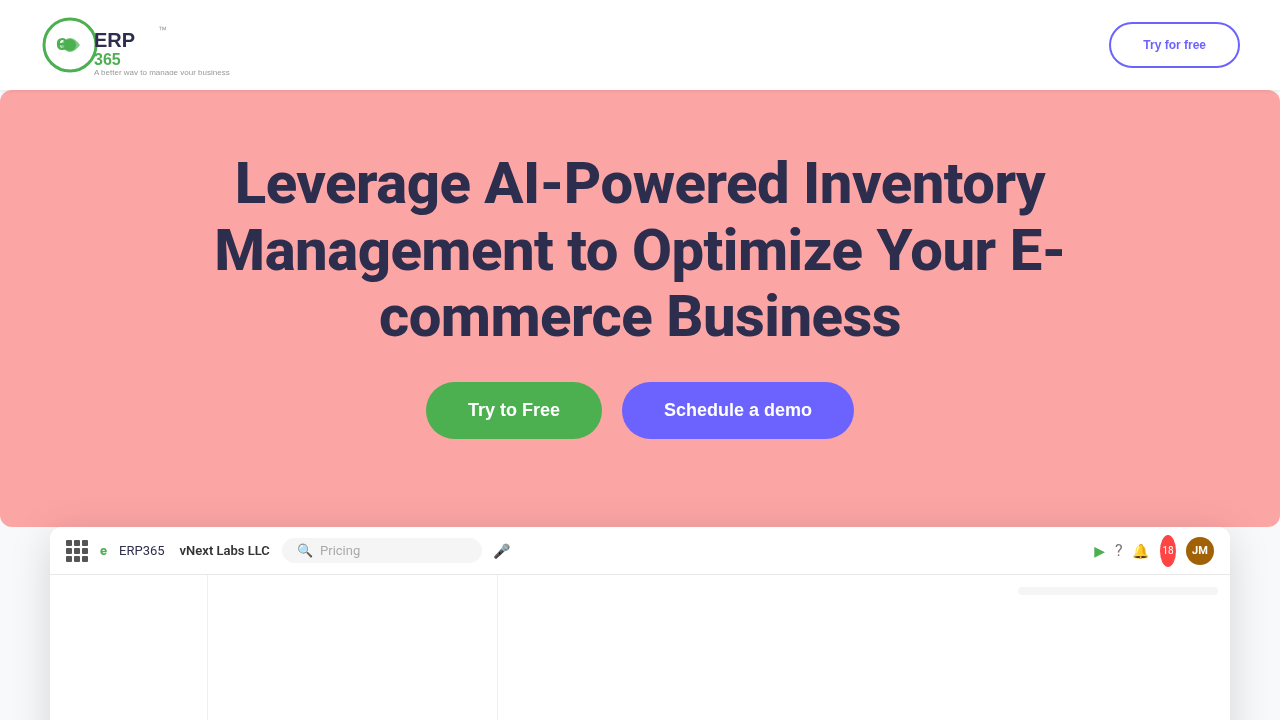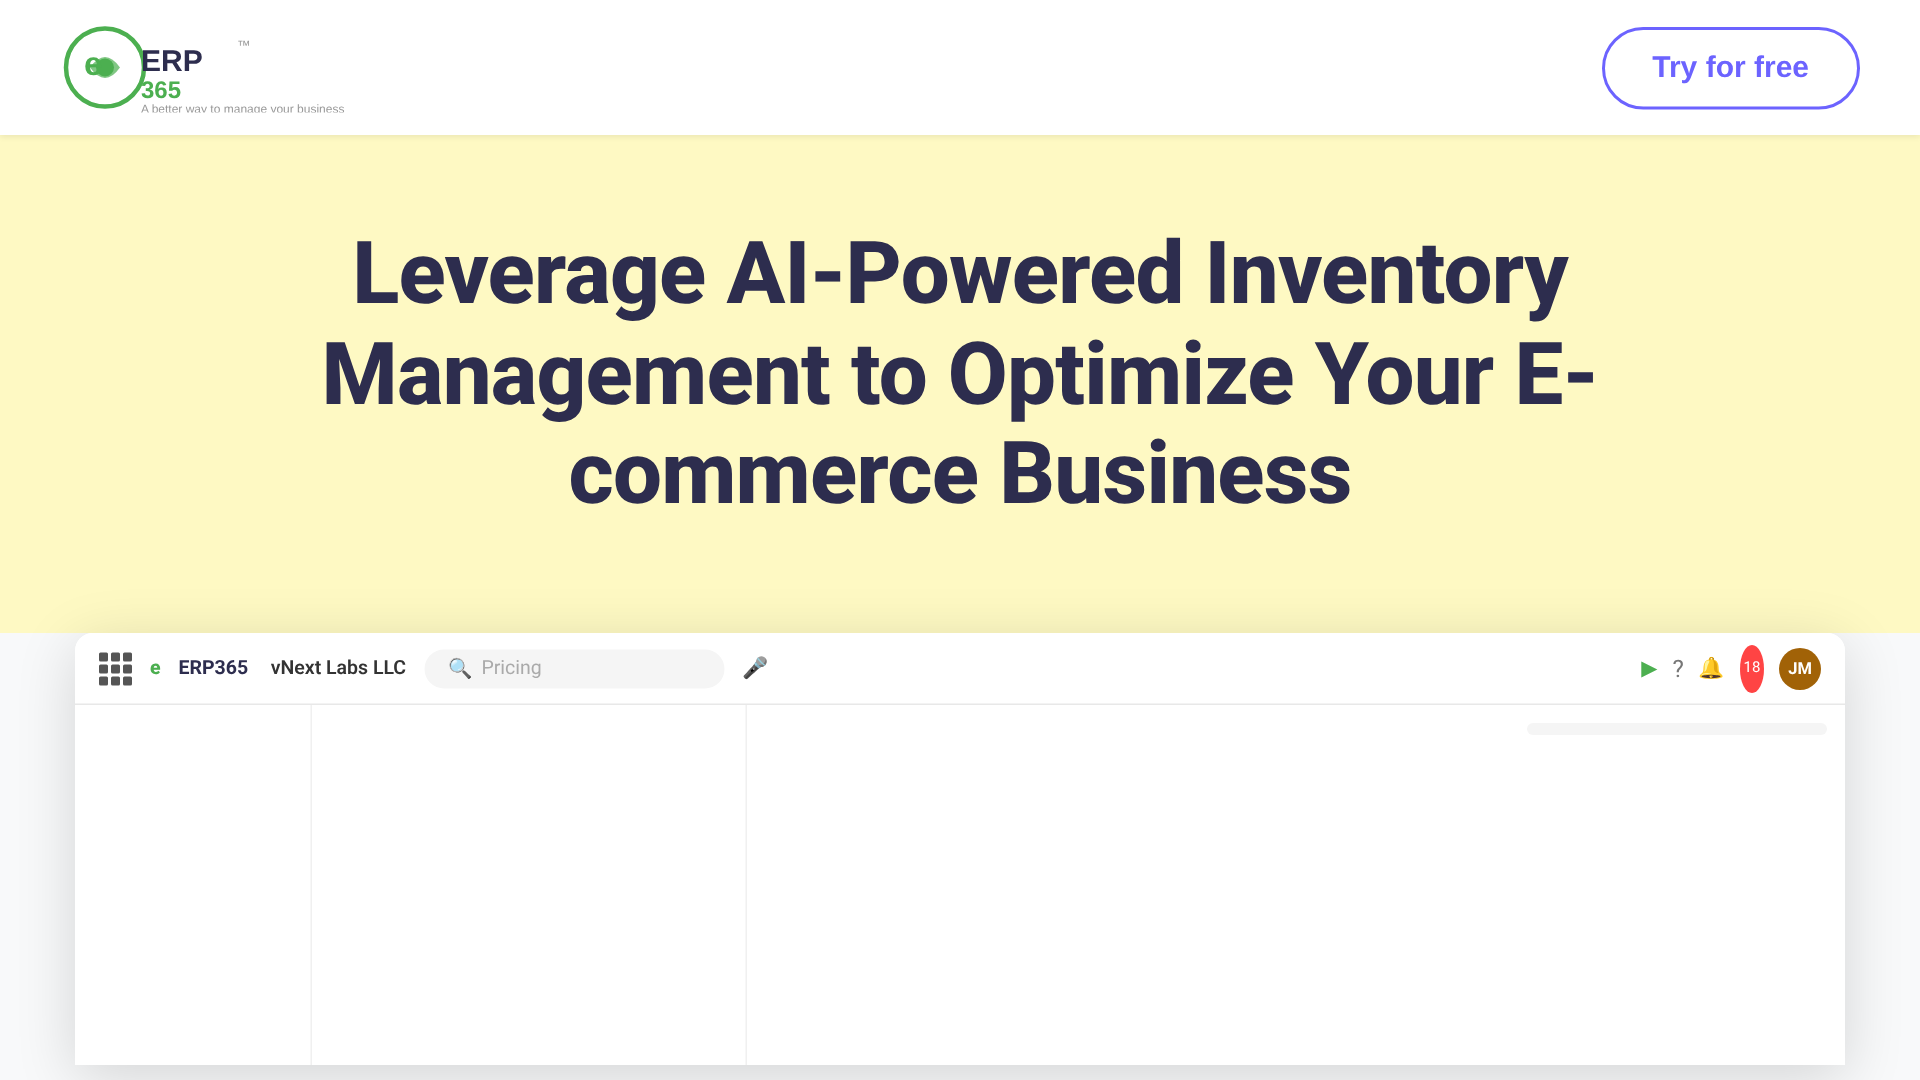--- a/index.html
+++ b/index.html
@@ -49,31 +49,32 @@
     }
     .nav-cta {
       margin-left: auto;
     }
     .btn-try {
       background: #fff;
       border: 2px solid #6c63ff;
       color: #6c63ff;
       padding: 14px 32px;
       border-radius: 30px;
-      font-size: 20px;
+      font-size: 12px;
       font-weight: 600;
       cursor: pointer;
       white-space: nowrap;
     }
 
     
     .hero {
-      background: #fef9c3;
+      background: #fca5a5;
       text-align: center;
       padding: 60px 120px 40px;
+      border-radius: 12px;
     }
     .hero-title {
       font-size: 58px;
       font-weight: 800;
       color: #2d2d4e;
       line-height: 1.15;
       margin-bottom: 32px;
       letter-spacing: -0.5px;
     }
     .hero-subtitle {
@@ -236,39 +237,43 @@
   </div>
 
 
   <div class="nav-cta">
     <button class="btn-try">Try for free</button>
   </div>
 </nav>
 
 <section class="hero">
   <h1 class="hero-title">Leverage AI-Powered Inventory Management to Optimize Your E-commerce Business</h1>
+  <div class="hero-buttons">
+    <button class="btn-primary">Try to Free</button>
+    <button class="btn-secondary">Schedule a demo</button>
+  </div>
 </section>
 
 <div style="padding: 0 50px 0;">
   <div class="demo-area">
 
     <div class="demo-topbar">
       <div class="demo-grid-icon">
         <span></span>
           <span></span>
           <span></span>
         <span></span>
           <span></span>
           <span></span>
         <span></span>
           <span></span>
           <span></span>
       </div>
       <span style="font-size:13px;font-weight:800;color:#4caf50;">e</span>
-      <span style="font-size:13px;font-weight:700;color:#2d2d4e;">ERP365</span>
+      <span style="font-size:13px;font-weight:400;color:#2d2d4e;">ERP365</span>
       <span style="font-size:13px;font-weight:600;color:#333;margin-left:3px;">vNext Labs LLC</span>
       <div class="demo-search-bar">
         <span>🔍</span>
         <span>Pricing</span>
       </div>
       <span style="font-size:14px;color:#777;">🎤</span>
       <div class="demo-topbar-icons">
         <span style="font-size:14px;color:#4caf50;">▶</span>
         <span style="font-size:16px;color:#777;">?</span>
         <span style="font-size:14px;color:#777;">🔔</span>

